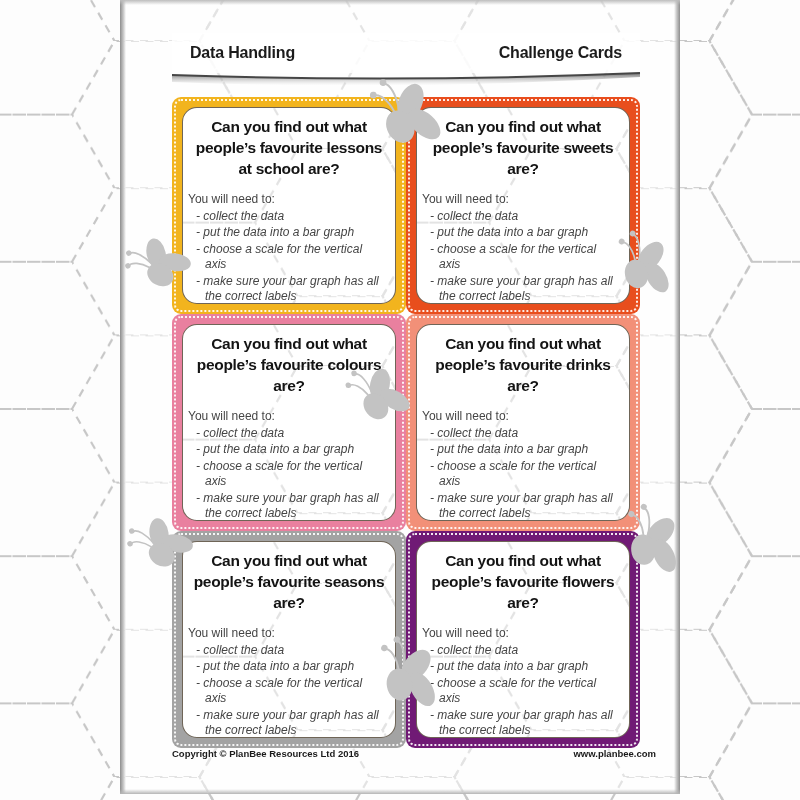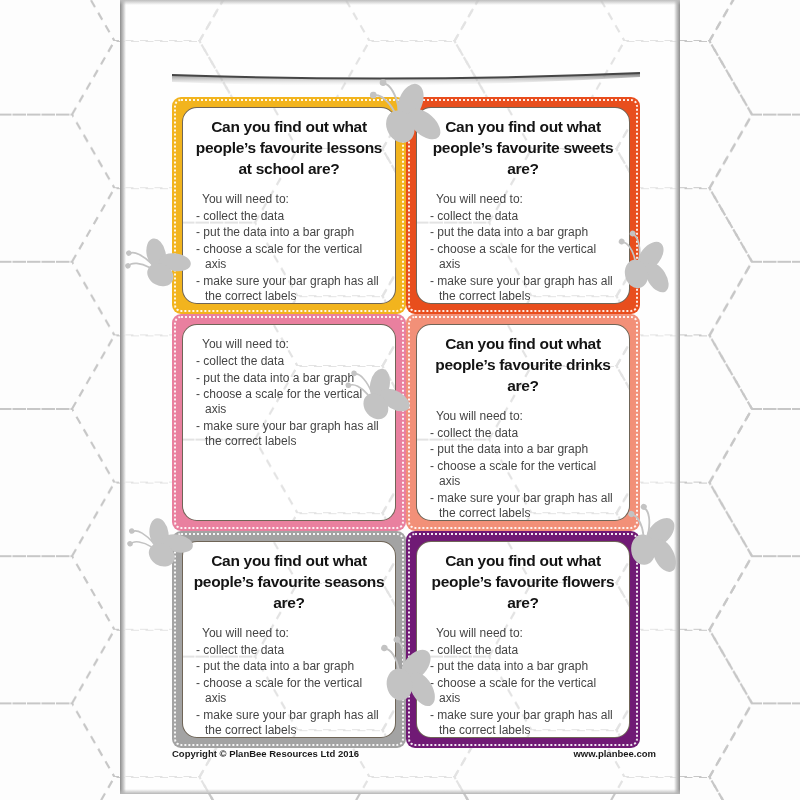--- a/index.html
+++ b/index.html
@@ -42,22 +42,22 @@
     border:1.6px solid rgba(75,62,45,0.8);border-radius:15px;
     overflow:hidden;box-sizing:border-box;
   }
   .panel-hex{position:absolute;left:0;top:0;opacity:0.5;}
   .q{
     position:relative;margin:9px 3px 0;padding:0 4px;
     text-align:center;font-size:15.5px;line-height:1.35;font-weight:bold;
     color:#141414;letter-spacing:-0.3px;
   }
   .cbody{position:relative;margin-top:12px;font-size:12px;line-height:1.28;color:#454545;}
-  .intro{margin:0;padding-left:19px;}
-  .steps{list-style:none;margin:2px 0 0;padding:0 0 0 13px;}
+  .intro{margin:0;padding-left:5px;}
+  .steps{list-style:none;margin:2px 0 0;padding:0 0 0 13px;font-style:italic;}
   .steps li{white-space:pre-line;padding-left:9px;text-indent:-9px;margin-top:1px;}
   
   .footer{
     position:absolute;left:52px;right:24px;top:748px;
     display:flex;justify-content:space-between;
     font-size:9.5px;font-weight:bold;color:#1b1b1b;
   }
   
   .bee{position:absolute;z-index:6;}
 </style>
@@ -95,20 +95,24 @@
     </defs>
     <rect width="800" height="800" fill="url(#hexpat)"></rect>
   </svg>
 
   <div class="paper">
     <div class="edge edge-l"></div>
     <div class="edge edge-r"></div>
     <div class="edge edge-t"></div>
     <div class="edge edge-b"></div>
 
+    <div class="band">
+      <span>Data Handling</span>
+      <span>Challenge Cards</span>
+    </div>
     <svg class="swoosh" width="472" height="22" viewBox="0 0 472 22">
       <path d="M2,5 Q236,13 470,3 L470,7 Q236,21 2,12 Z" fill="url(#swg)"></path>
       <path d="M2,5 Q236,13 470,3" stroke="#464646" stroke-width="2" fill="none"></path>
     </svg>
 
     <div class="grid">
 
       <div class="card" style="background-color: rgb(242, 180, 30);">
         <div class="perf"></div>
         <div class="panel">
@@ -150,20 +154,21 @@
           </div>
         </div>
       </div>
 
       <div class="card" style="background-color: rgb(233, 128, 159);">
         <div class="perf"></div>
         <div class="panel">
           <svg class="panel-hex" width="214" height="198">
               <rect width="214" height="198" fill="url(#hexpat)"></rect>
             </svg>
+          <h2 class="q">Can you find out what people’s favourite colours are?</h2>
           <div class="cbody">
             <p class="intro">You will need to:</p>
             <ul class="steps">
               <li>- collect the data</li>
               <li>- put the data into a bar graph</li>
               <li>- choose a scale for the vertical
 axis</li>
               <li>- make sure your bar graph has all
 the correct labels</li>
             </ul>

